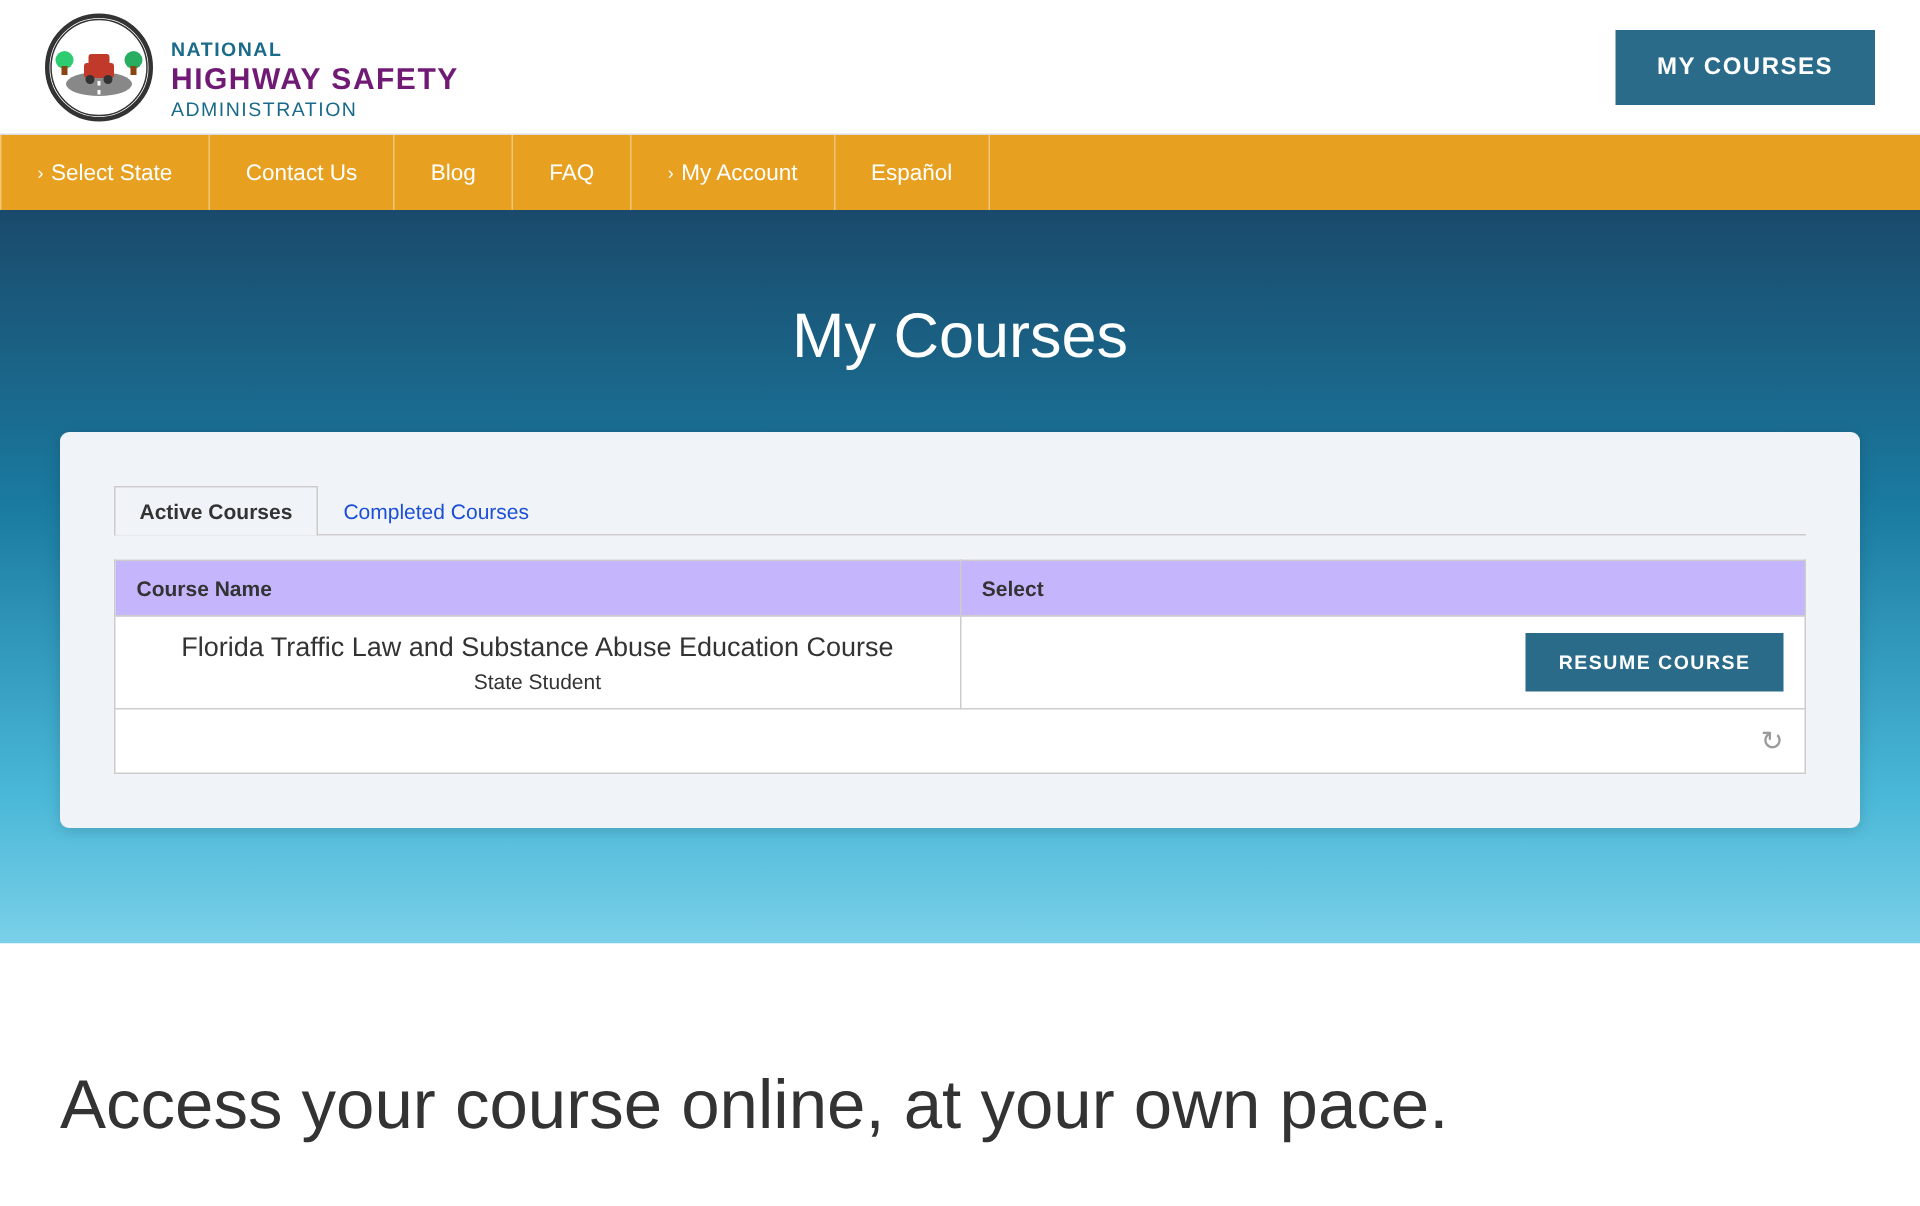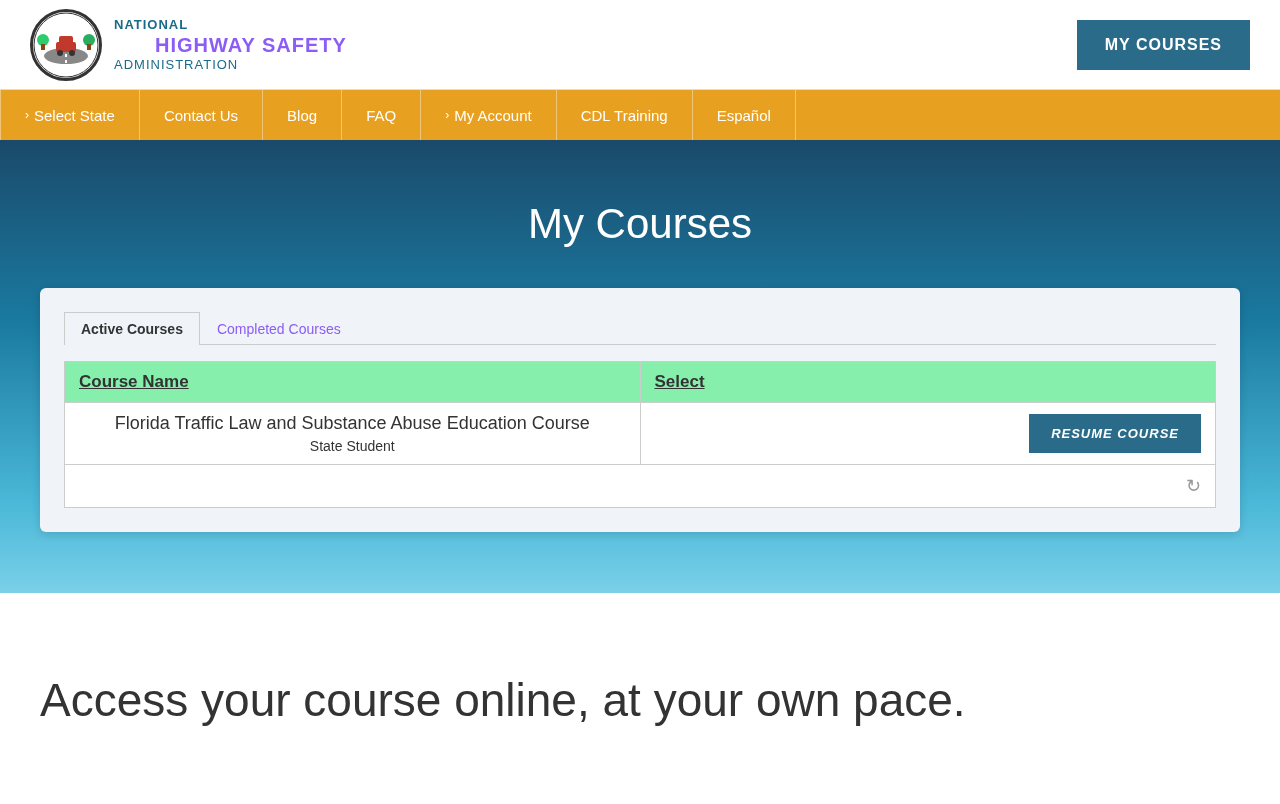--- a/index.html
+++ b/index.html
@@ -10,21 +10,21 @@
       display: flex;
       align-items: center;
       justify-content: space-between;
       padding: 10px 30px;
       background: #fff;
       border-bottom: 1px solid #ddd;
       height: 90px;
     }
     .logo-area {
       display: flex;
-      align-items: center;
+      align-items: flex-end;
       gap: 12px;
     }
     .logo-circle {
       width: 72px;
       height: 72px;
       border-radius: 50%;
       border: 3px solid #333;
       overflow: hidden;
       display: flex;
       align-items: center;
@@ -39,23 +39,22 @@
     }
     .logo-text .national {
       font-size: 13px;
       font-weight: bold;
       color: #1a6b8a;
       letter-spacing: 1px;
     }
     .logo-text .highway {
       font-size: 20px;
       font-weight: bold;
-      color: #8b5cf6;
-      letter-spacing: 1px;
-      margin-left: 41px;
+      color: #701a75;
+      letter-spacing: 1px;
     }
     .logo-text .administration {
       font-size: 13px;
       font-weight: normal;
       color: #1a6b8a;
       letter-spacing: 1px;
     }
     .my-courses-btn {
       background: #2a6b8a;
       color: #fff;
@@ -101,22 +100,22 @@
       font-size: 42px;
       font-weight: 300;
       margin-bottom: 40px;
     }
 
     
     .card {
       background: #f0f4f8;
       border-radius: 6px;
       max-width: 1200px;
-      margin: 1px auto;
-      padding: 24px;
+      margin: 17px auto;
+      padding: 36px;
       box-shadow: 0 2px 10px rgba(0,0,0,0.15);
     }
 
     
     .tabs {
       display: flex;
       border-bottom: 1px solid #ccc;
       margin-bottom: 16px;
     }
     .tab {
@@ -128,40 +127,39 @@
       margin-bottom: -1px;
     }
     .tab.active {
       background: #f0f4f8;
       border-color: #ccc;
       border-bottom-color: #f0f4f8;
       color: #333;
       font-weight: 600;
     }
     .tab.inactive {
-      color: #8b5cf6;
+      color: #1d4ed8;
       background: transparent;
     }
 
     
     .courses-table {
       width: 100%;
       border-collapse: collapse;
       background: #fff;
       border: 1px solid #ccc;
     }
     .courses-table th {
-      background: #86efac;
+      background: #c4b5fd;
       border: 1px solid #ccc;
       padding: 10px 14px;
       text-align: left;
-      font-size: 17px;
+      font-size: 14px;
       color: #333;
       font-weight: 600;
-      text-decoration: underline;
     }
     .courses-table td {
       border: 1px solid #ccc;
       padding: 10px 14px;
       font-size: 14px;
       color: #333;
     }
     .course-cell {
       width: 50%;
     }
@@ -172,21 +170,20 @@
     .resume-btn {
       background: #2a6b8a;
       color: #fff;
       font-size: 13px;
       font-weight: bold;
       padding: 12px 22px;
       border: none;
       cursor: pointer;
       letter-spacing: 1px;
       text-transform: uppercase;
-      font-style: italic;
     }
     .course-name { font-size: 18px; color: #333; margin-bottom: 4px; }
     .course-student { font-size: 14px; color: #333; }
 
     
     .loading-row td {
       text-align: right;
       padding: 10px 14px;
       color: #999;
       font-size: 18px;
@@ -247,23 +244,20 @@
   </div>
   <div class="nav-item">
     <span>Blog</span>
   </div>
   <div class="nav-item">
     <span>FAQ</span>
   </div>
   <div class="nav-item">
     <span class="chevron">›</span>
     <span>My Account</span>
-  </div>
-  <div class="nav-item">
-    <span>CDL Training</span>
   </div>
   <div class="nav-item">
     <span>Español</span>
   </div>
 </nav>
 
 <div class="hero">
   <h1 class="hero-title">My Courses</h1>
 
   <div class="card">

